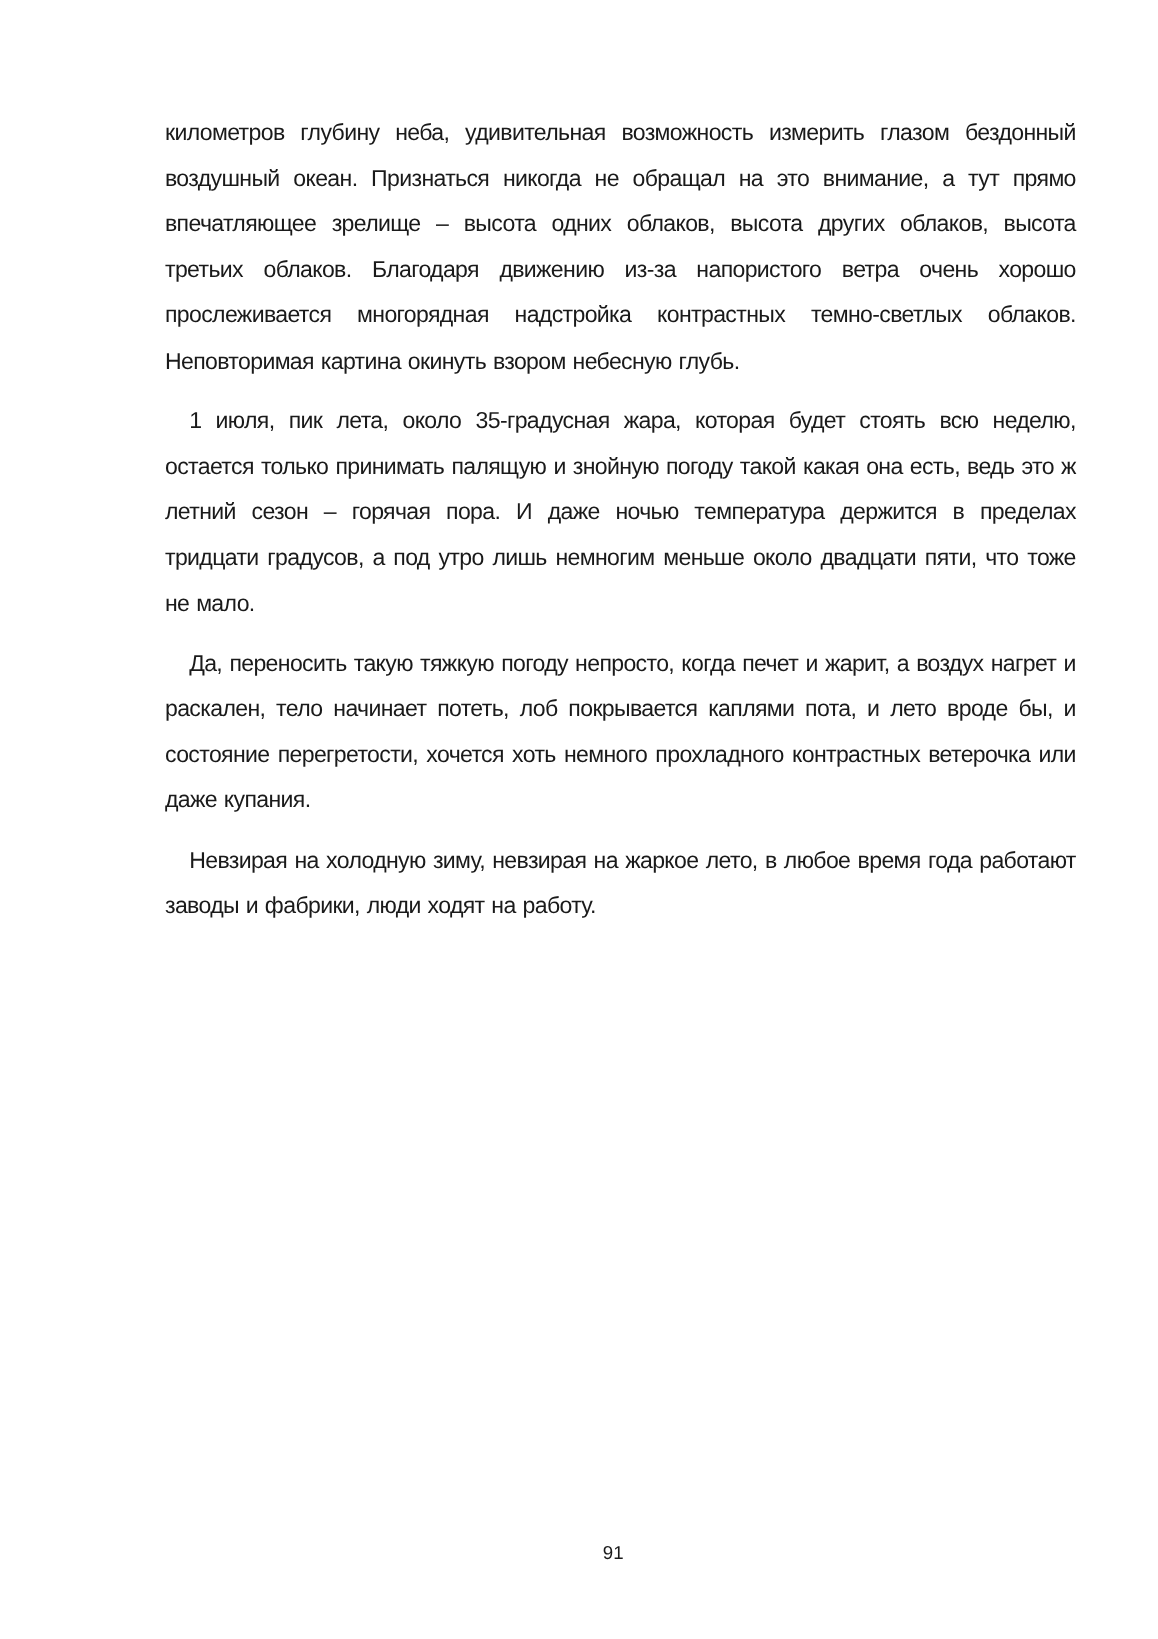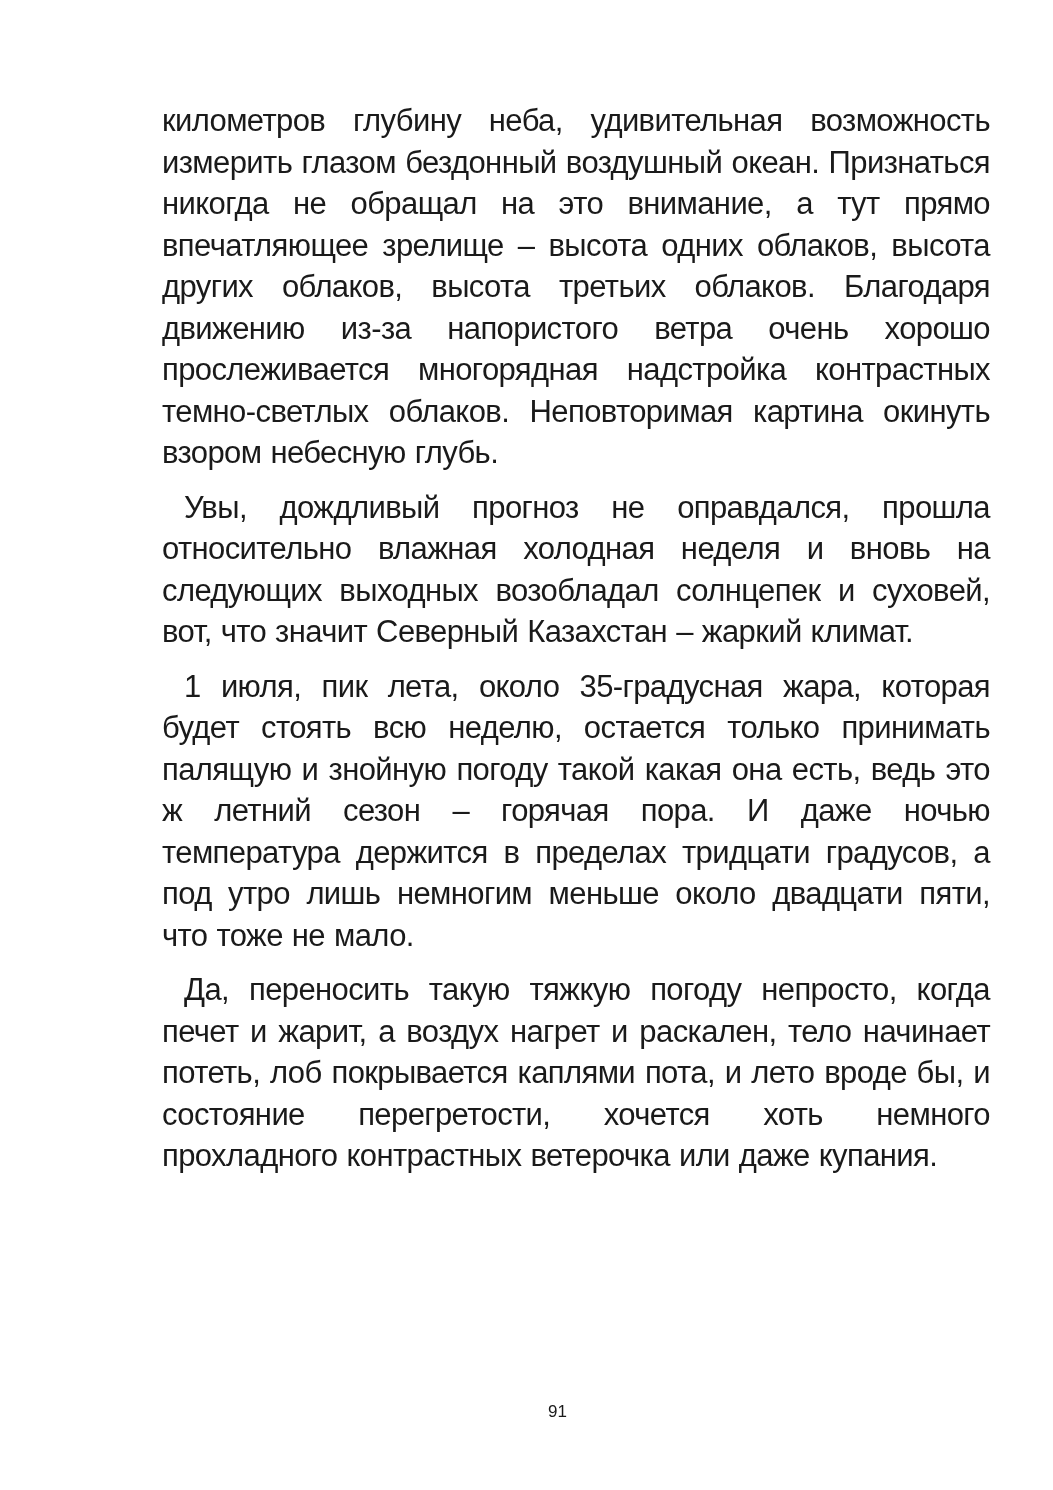--- a/index.html
+++ b/index.html
@@ -13,25 +13,24 @@
       position: relative;
       overflow: hidden;
     }
     .page {
       position: absolute;
       left: 150px;
       top: 100px;
       width: 828px;
       color: #1a1a1a;
       font-family: "Liberation Sans", "DejaVu Sans", sans-serif;
-      font-size: 31px;
+      font-size: 21px;
       line-height: 41.5px;
       letter-spacing: -0.6px;
       word-spacing: 1px;
-      margin-left: 12px;
     }
     .para {
       margin: 0 0 13px 0;
       text-align: justify;
       text-align-last: left;
       hyphens: none;
     }
     .para.indent {
       text-indent: 22px;
     }
@@ -44,18 +43,18 @@
       font-family: "Liberation Sans", "DejaVu Sans", sans-serif;
       font-size: 17px;
       color: #1a1a1a;
     }
   </style>
 </head>
 <body>
 
 <div class="page">
   <p class="para">километров глубину неба, удивительная возможность измерить глазом бездонный воздушный океан. Признаться никогда не обращал на это внимание, а тут прямо впечатляющее зрелище – высота одних облаков, высота других облаков, высота третьих облаков. Благодаря движению из-за напористого ветра очень хорошо прослеживается многорядная надстройка контрастных темно-светлых облаков. Неповторимая картина окинуть взором небесную глубь.</p>
-  <p class="para indent">Увы, дождливый прогноз не оправдался, прошла относительно влажная холодная неделя и вновь на следующих выходных возобладал солнцепек и суховей, вот, что значит Северный Казахстан – жаркий климат.</p>
   <p class="para indent">1 июля, пик лета, около 35-градусная жара, которая будет стоять всю неделю, остается только принимать палящую и знойную погоду такой какая она есть, ведь это ж летний сезон – горячая пора. И даже ночью температура держится в пределах тридцати градусов, а под утро лишь немногим меньше около двадцати пяти, что тоже не мало.</p>
   <p class="para indent">Да, переносить такую тяжкую погоду непросто, когда печет и жарит, а воздух нагрет и раскален, тело начинает потеть, лоб покрывается каплями пота, и лето вроде бы, и состояние перегретости, хочется хоть немного прохладного контрастных ветерочка или даже купания.</p>
+  <p class="para indent">Невзирая на холодную зиму, невзирая на жаркое лето, в любое время года работают заводы и фабрики, люди ходят на работу.</p>
 </div>
 
 <div class="page-number">91</div>
 
 </body></html>

